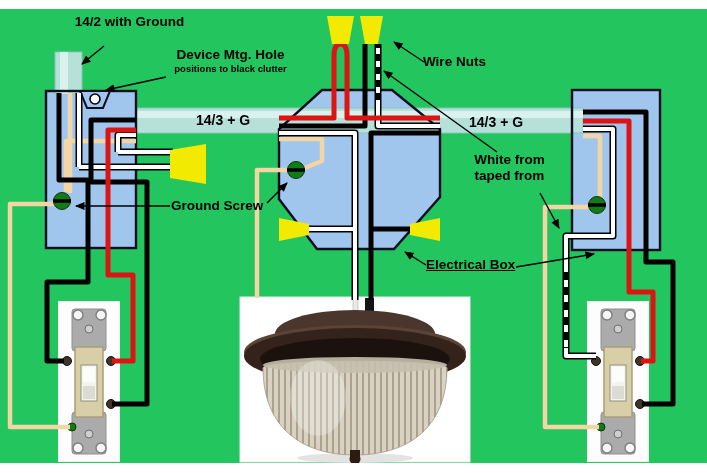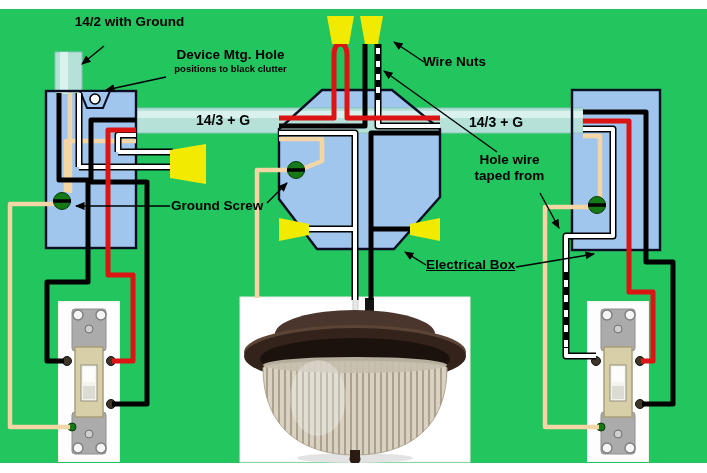--- a/index.html
+++ b/index.html
@@ -183,19 +183,19 @@
   <div>14/2 with Ground</div>
 </div>
 <div class="lbl lbl-c" style="left:158px;top:47px;width:145px;">
   <div class="fs13">Device Mtg. Hole</div>
   <div class="fs9">positions to black clutter</div>
 </div>
 <div class="lbl fs13" style="left:423px;top:54px;text-align:center;">Wire Nuts</div>
 <div class="lbl fs12" style="left:196px;top:112px;">14/3 + G</div>
 <div class="lbl fs12" style="left:469px;top:114px;">14/3 + G</div>
 <div class="lbl lbl-c fs13" style="left:462px;top:152px;width:95px;">
-  <div>Hole wire</div>
+  <div>White from</div>
   <div>taped from</div>
 </div>
 <div class="lbl fs13" style="left:171px;top:198px;">Ground Screw</div>
 <div class="lbl fs13" style="left:426px;top:257px;text-decoration:underline;">Electrical Box</div>
 
 </div>
 
 </body></html>

